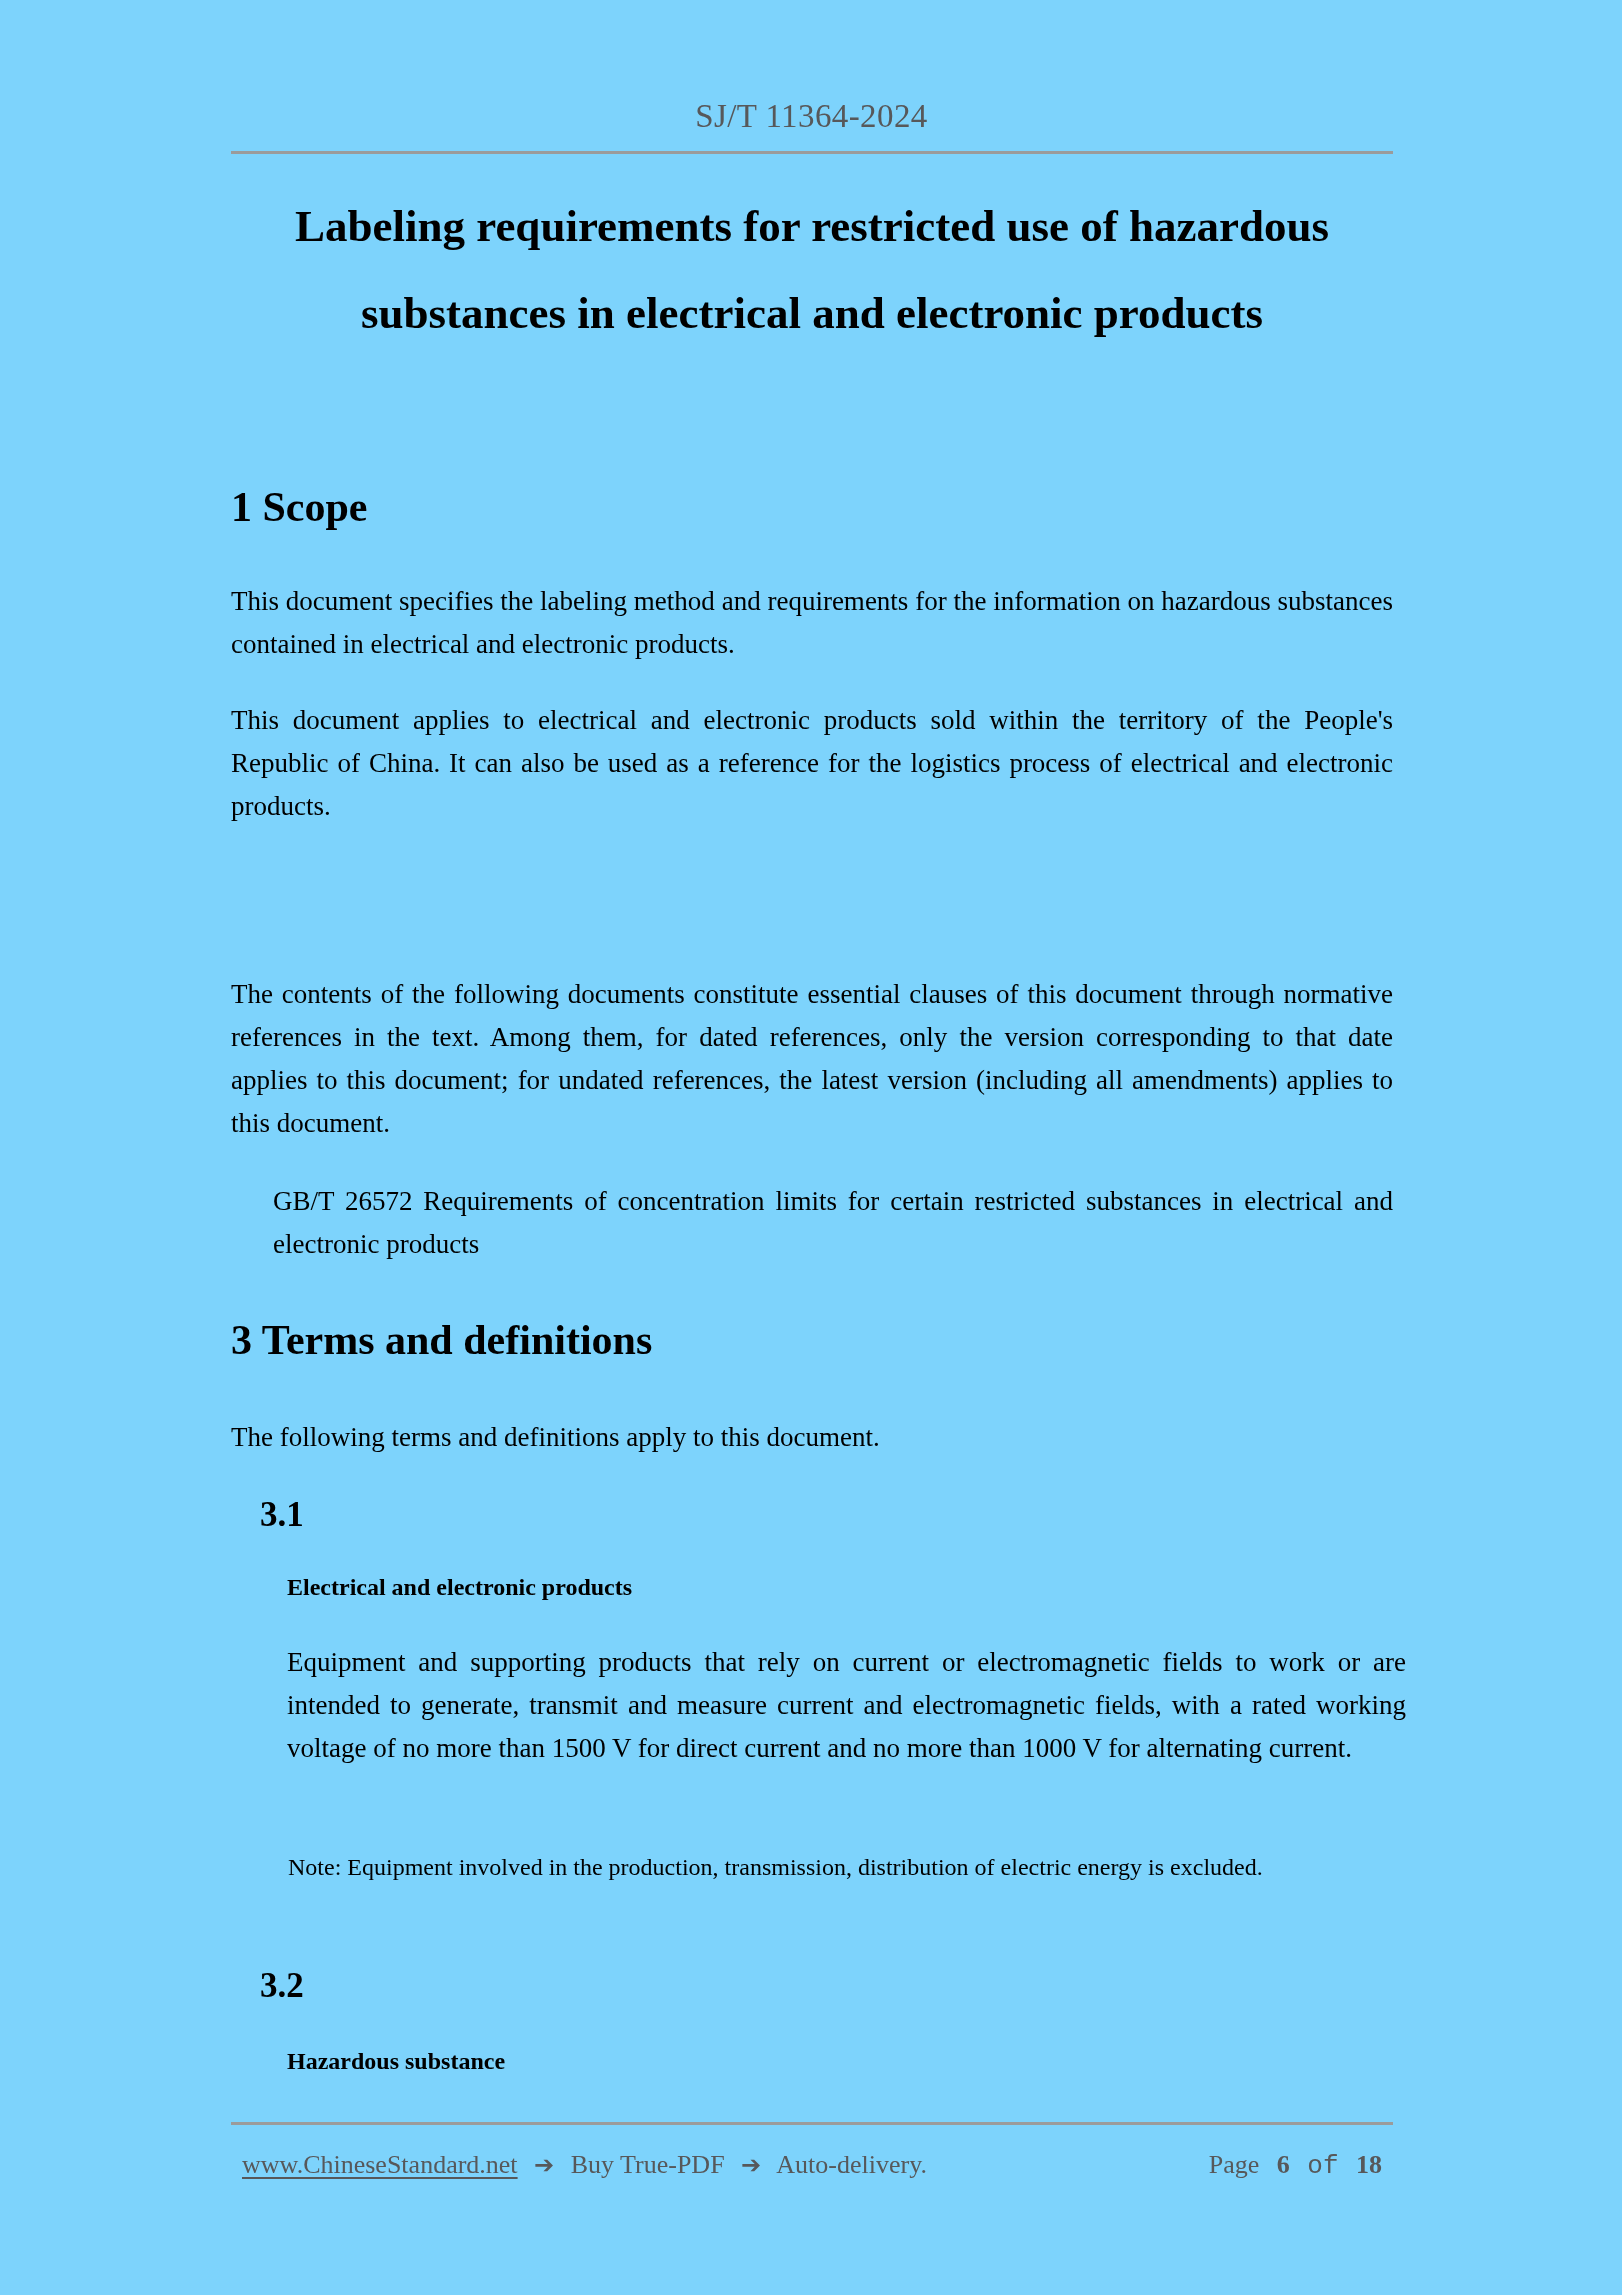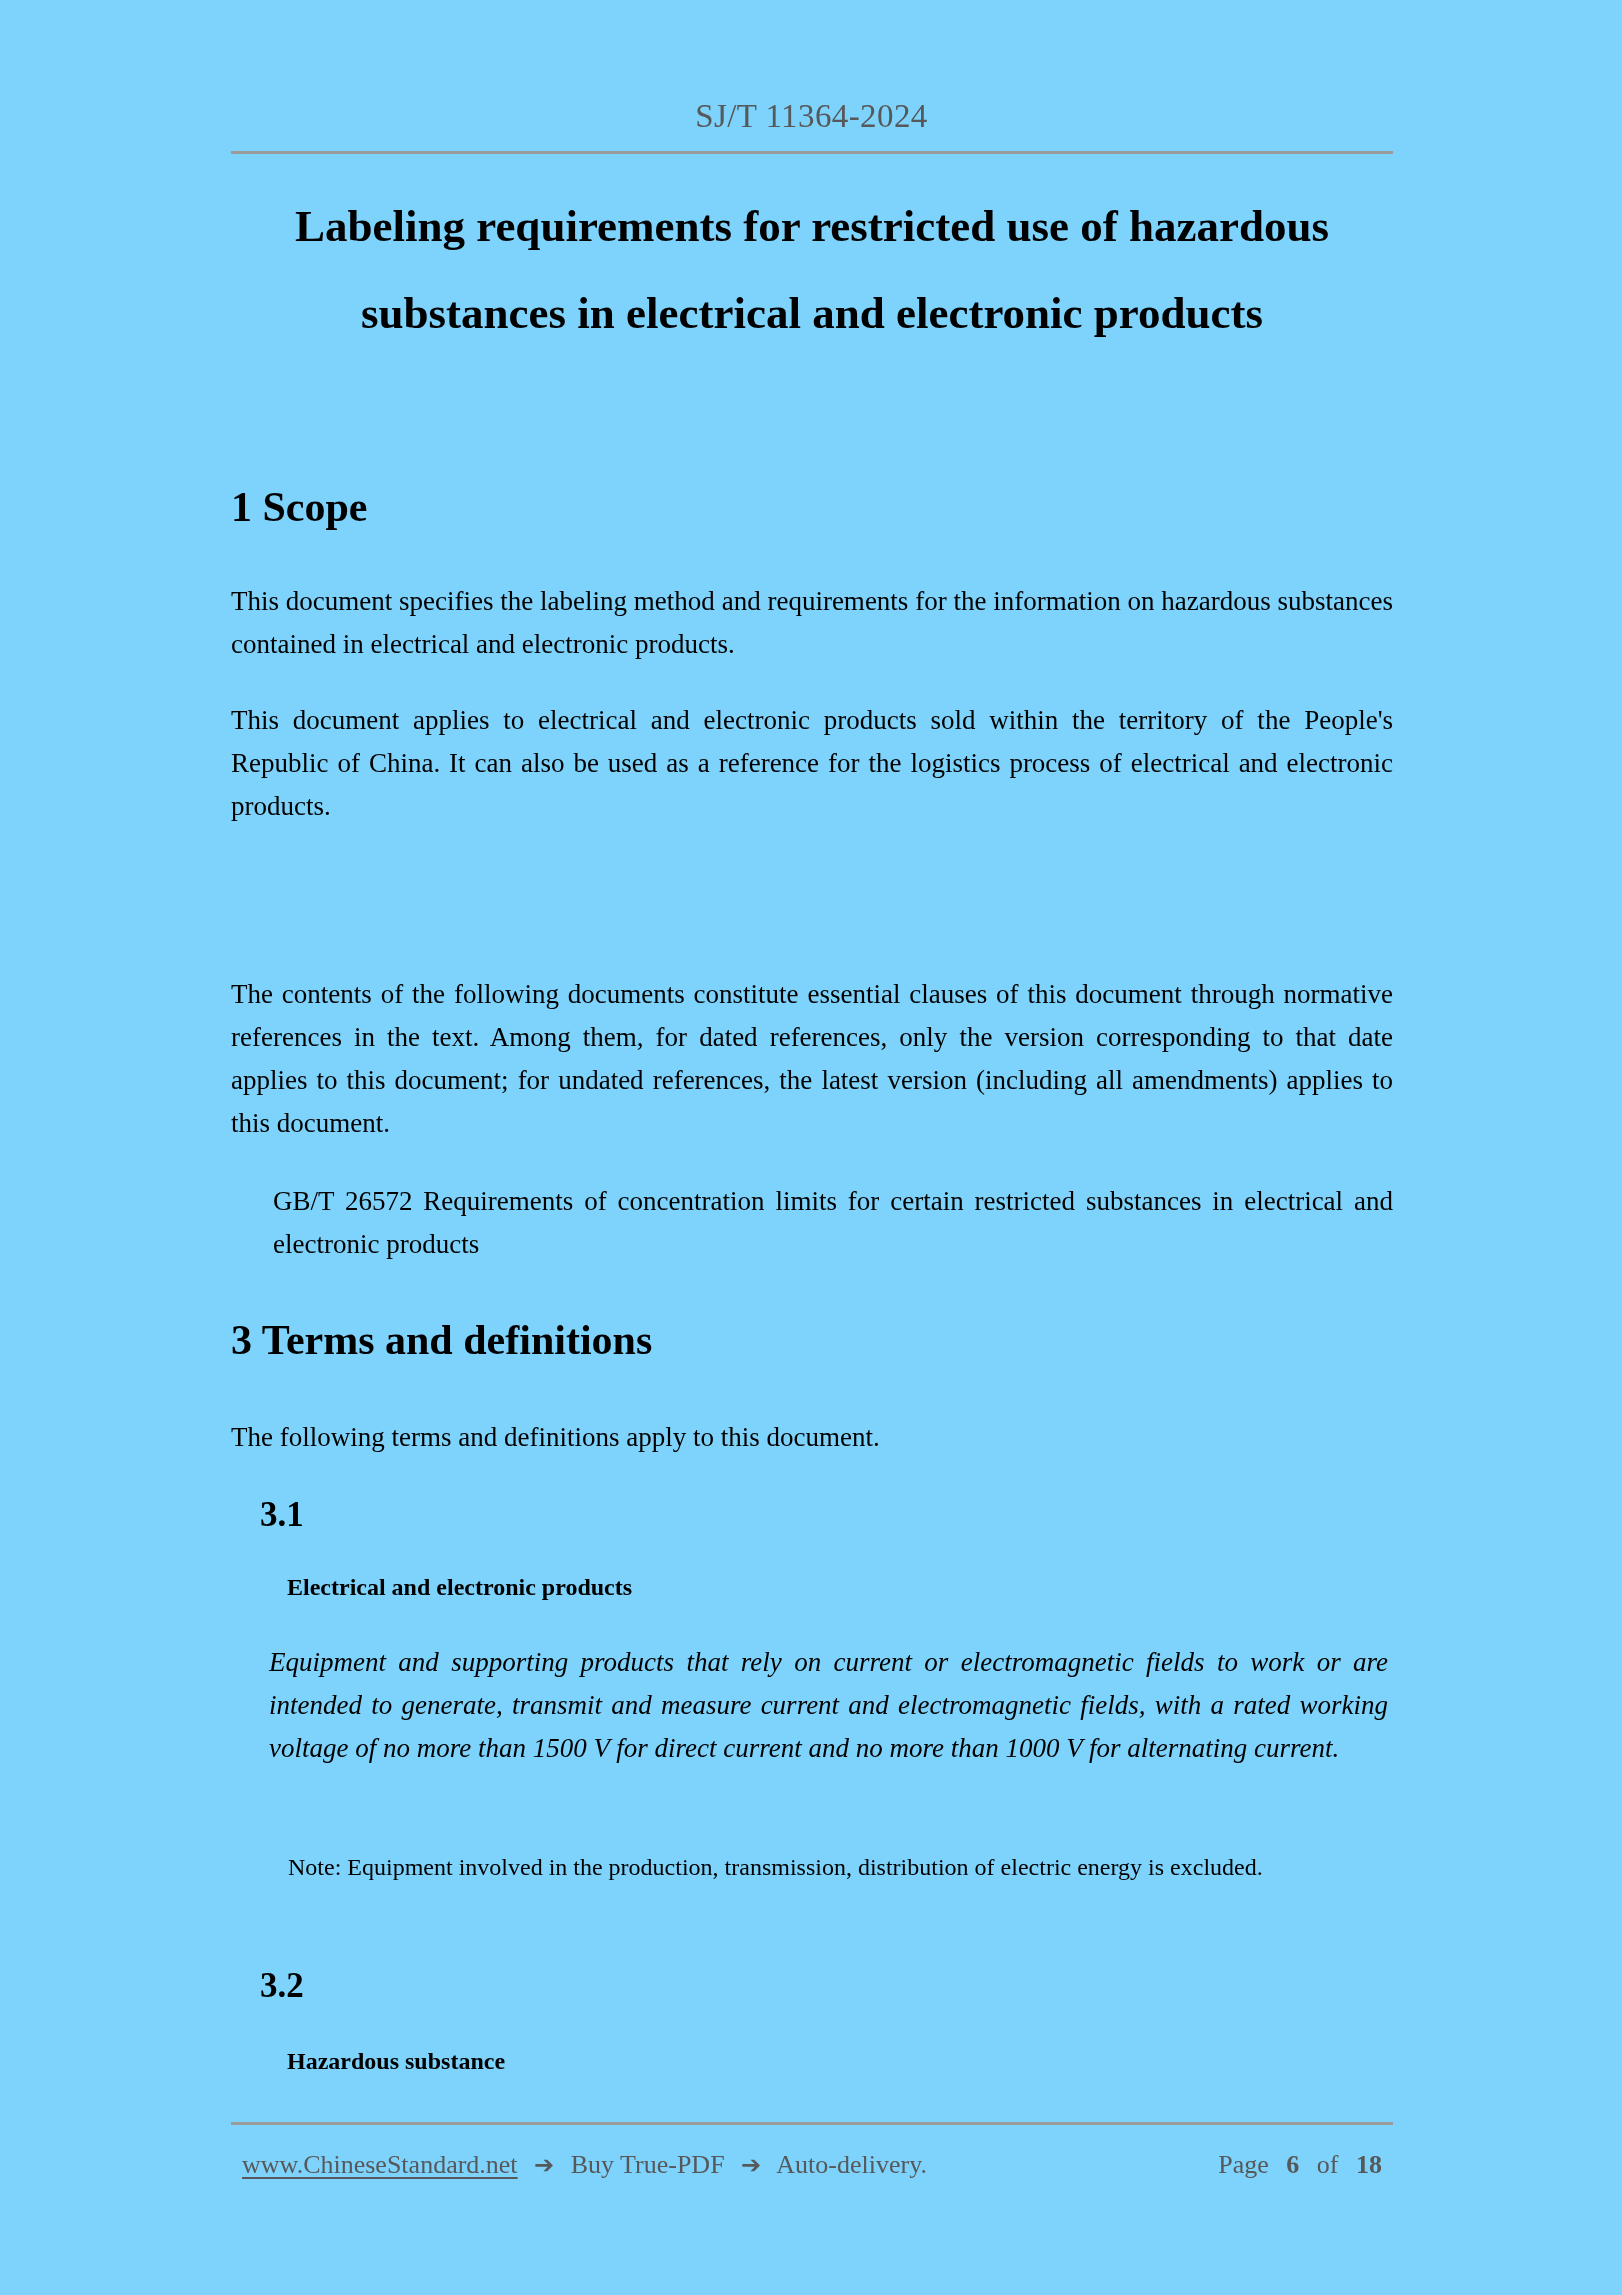--- a/index.html
+++ b/index.html
@@ -55,22 +55,22 @@
   .num-31 { top: 1493px; }
   .num-32 { top: 1964px; }
   .term-name {
     position: absolute; left: 287px;
     font-weight: 700; font-size: 24px; line-height: 43px; color: #000000;
     white-space: nowrap;
   }
   .name-31 { top: 1566px; }
   .name-32 { top: 2040px; }
   .p-def {
-    position: absolute; top: 1641px; left: 269px; width: 1119px;
-    font-size: 27px; line-height: 43px; text-align: justify; color: #000000; font-style: italic;
+    position: absolute; top: 1641px; left: 287px; width: 1119px;
+    font-size: 27px; line-height: 43px; text-align: justify; color: #000000;
   }
   .p-note {
     position: absolute; top: 1846px; left: 288px; width: 1101px;
     font-size: 24px; line-height: 43px; text-align: justify; color: #000000;
   }
   .footer {
     position: absolute; top: 2143px; left: 242px; width: 1162px;
     display: flex; justify-content: space-between; align-items: baseline;
     font-size: 26px; line-height: 43px; color: #57585a;
   }
@@ -79,21 +79,21 @@
     color: #57585a; text-decoration: underline;
     text-decoration-thickness: 1.7px; text-underline-offset: 4.2px;
     cursor: pointer;
   }
   .footer-arrow {
     font-family: "DejaVu Sans", sans-serif;
     font-size: 24px; margin: 0 10px; color: #57585a;
   }
   .footer-right { white-space: nowrap; padding-right: 22px; }
   .pg-num { font-weight: 700; margin-left: 11px; }
-  .pg-word { margin-left: 11px; }
+  .pg-word { margin-left: 11px; font-family: Liberation Mono, monospace; }
 </style>
 </head>
 <body>
 
 <div class="page">
 
   <div class="header-code">SJ/T 11364-2024</div>
 
   <div class="rule header-rule"></div>
 

